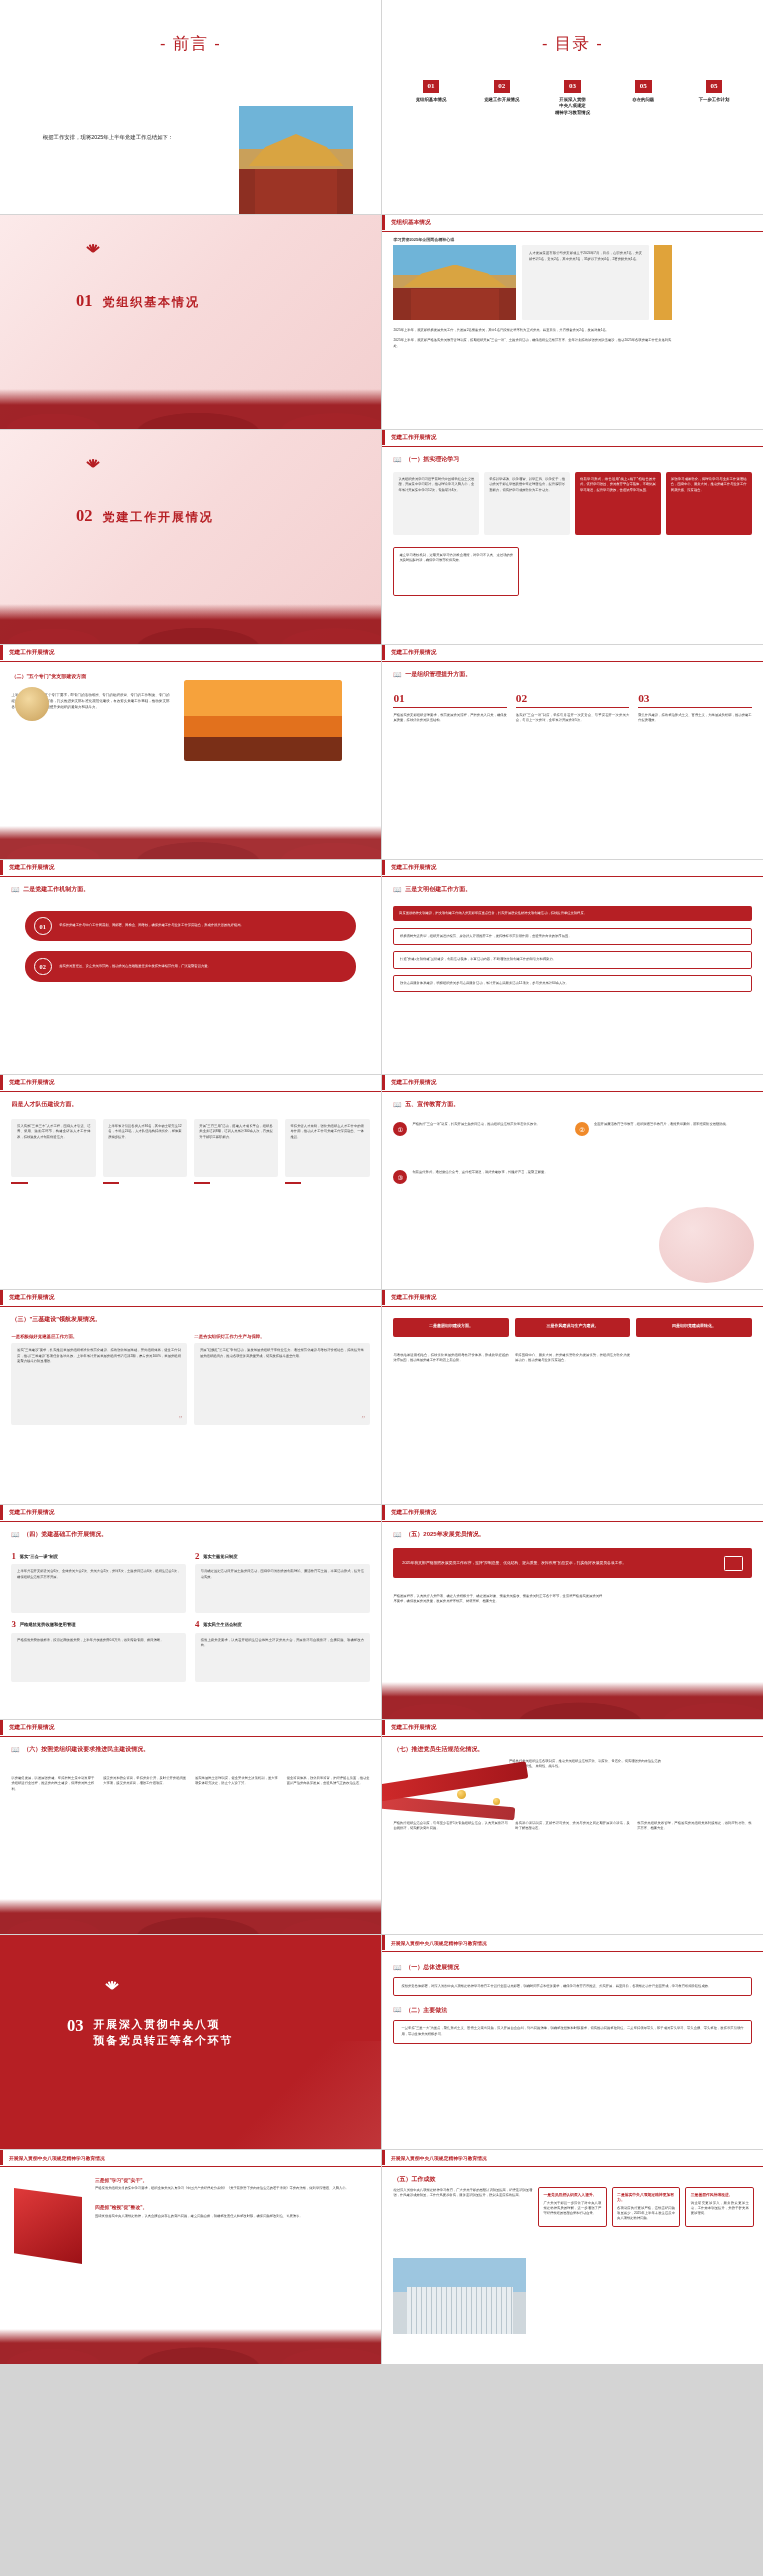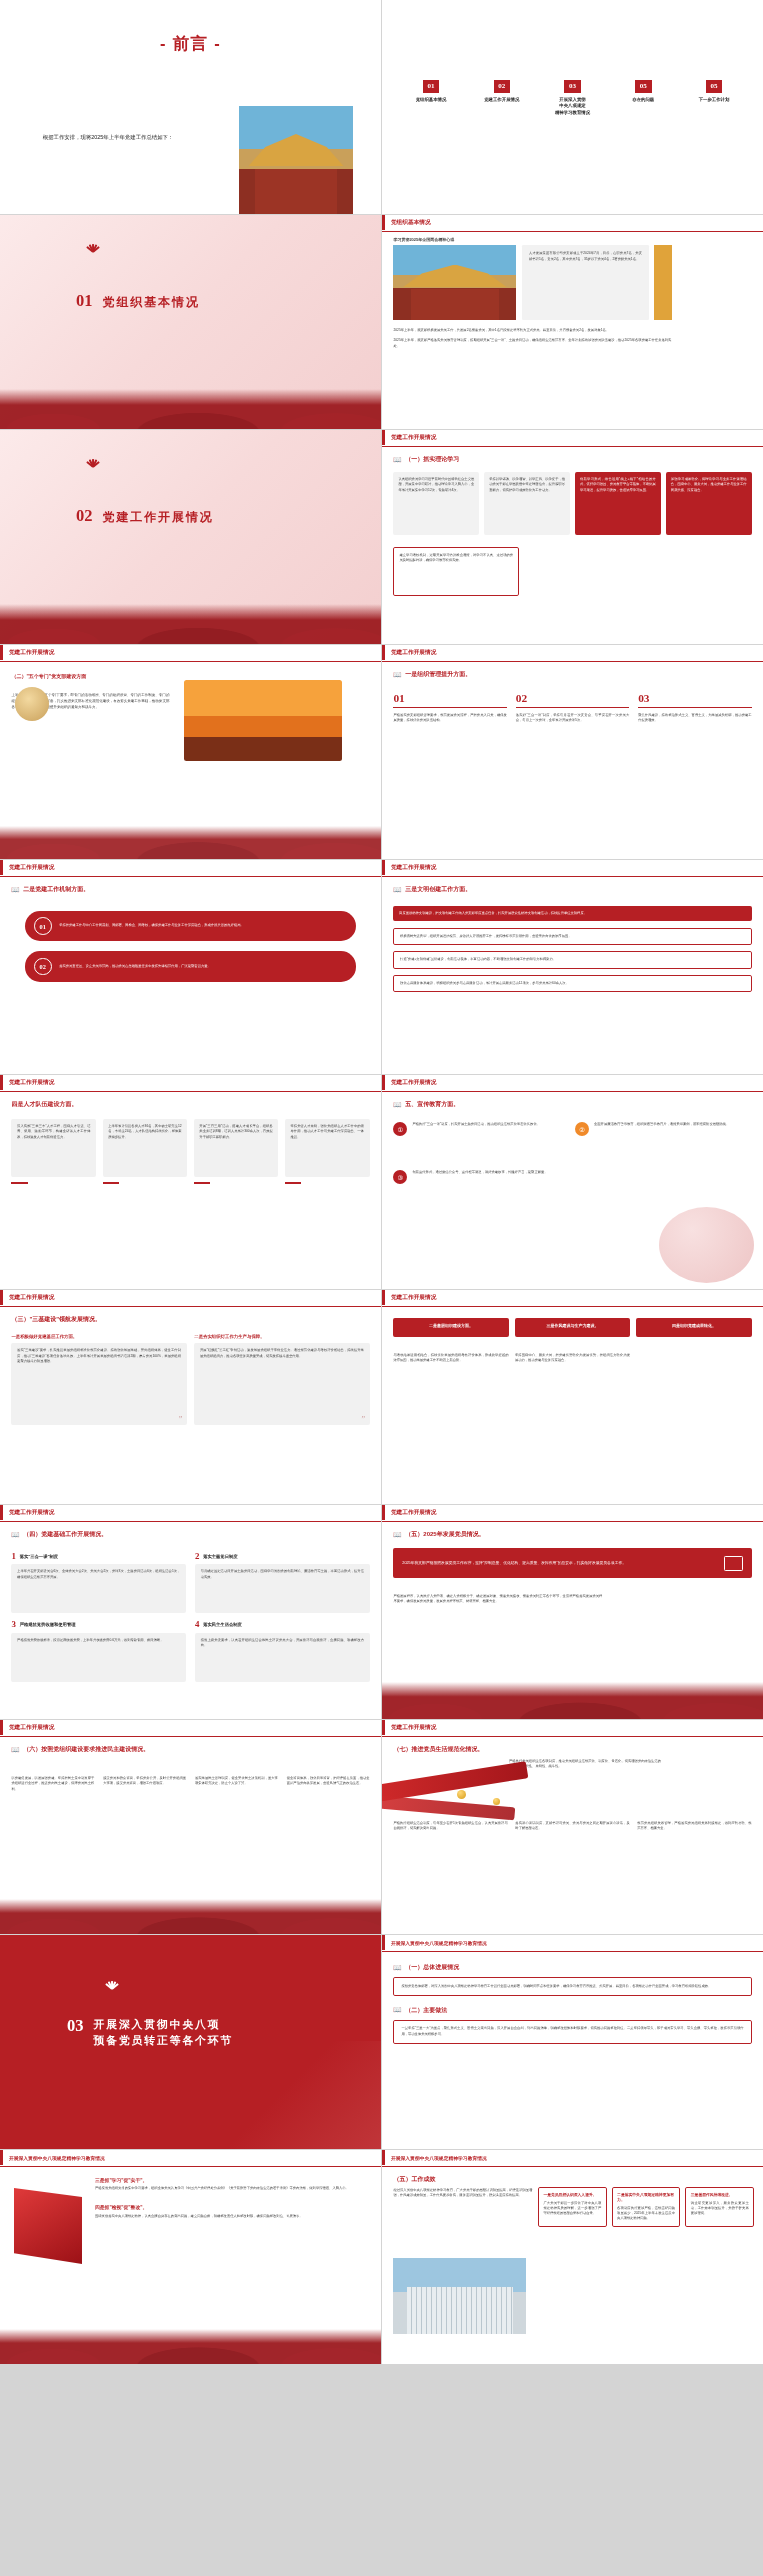--- a/index.html
+++ b/index.html
@@ -22,21 +22,21 @@
     position: relative;
     overflow: hidden;
     border: 0.6px solid #d4d4d4;
     border-top: none;
     border-left: none;
   }
 
   
   .sl-title-red {
     color: #b61f24;
-    font-weight: bold;
+    font-weight: normal;
     text-align: center;
     letter-spacing: 1.3px;
   }
   .hdr {
     position: absolute;
     top: 0; left: 0; right: 0;
     height: 16.5px;
     border-bottom: 1.3px solid #b61f24;
     display: flex;
     align-items: center;
@@ -179,20 +179,21 @@
 
 <div class="deck">
 
   <div class="slide">
     <div class="sl-title-red" style="position:absolute;top:33px;left:0;right:0;font-size:16.5px;">- 前言 -</div>
     <div style="position:absolute;left:32px;top:132px;width:184px;font-size:5.4px;line-height:1.9;color:#1c1c1c;text-indent:10.8px;">根据工作安排，现将2025年上半年党建工作总结如下：</div>
     <div class="photo gugong" style="position:absolute;left:239px;top:106px;width:114px;height:108px;"></div>
   </div>
 
   <div class="slide">
+    <div class="sl-title-red" style="position:absolute;top:33px;left:0;right:0;font-size:16.5px;">- 目录 -</div>
     <div style="position:absolute;left:19px;right:19px;top:80px;display:flex;justify-content:space-between;">
       <div style="display:flex;flex-direction:column;align-items:center;gap:4.4px;width:60px;">
         <div class="numbadge">01</div>
         <div style="font-size:4.4px;font-weight:bold;color:#222;text-align:center;white-space:pre-line;line-height:1.45;">党组织基本情况</div>
       </div>
       <div style="display:flex;flex-direction:column;align-items:center;gap:4.4px;width:60px;">
         <div class="numbadge">02</div>
         <div style="font-size:4.4px;font-weight:bold;color:#222;text-align:center;white-space:pre-line;line-height:1.45;">党建工作开展情况</div>
       </div>
       <div style="display:flex;flex-direction:column;align-items:center;gap:4.4px;width:60px;">

